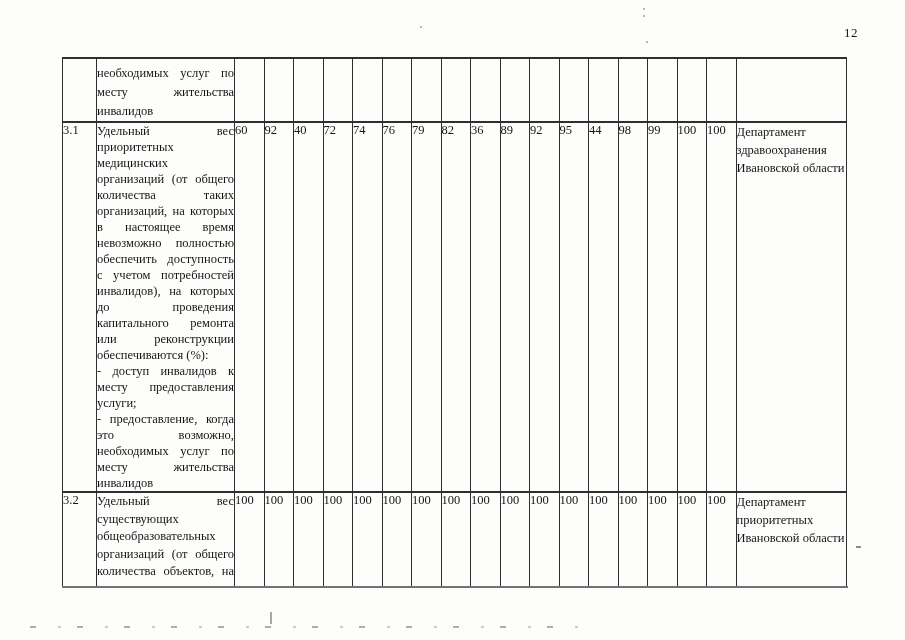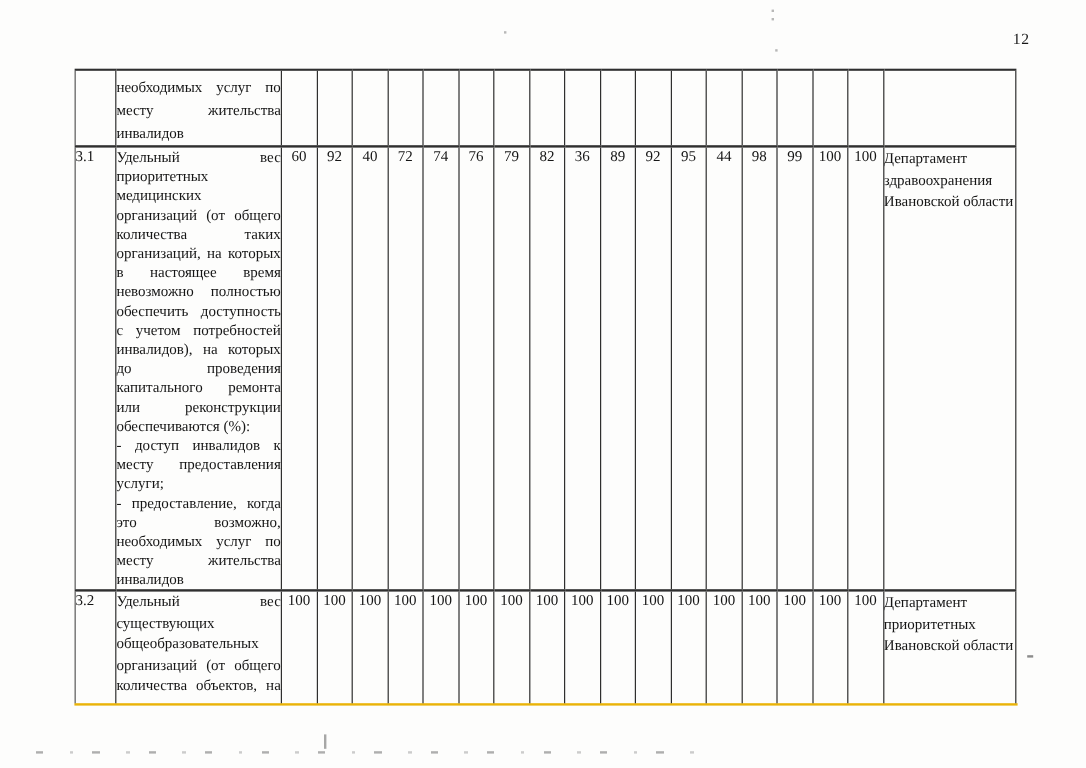--- a/index.html
+++ b/index.html
@@ -26,21 +26,21 @@
     font-size: 13px;
     letter-spacing: 0.5px;
   }
   .table-wrap {
     position: absolute;
     left: 62px;
     top: 57px;
     width: 786px;
     height: 529px;
     overflow: hidden;
-    border-bottom: 2px solid #eab308;
+    border-bottom: 2px solid #737373;
   }
   table.doc-table {
     border-collapse: collapse;
     table-layout: fixed;
     width: 784px;
     border-top: 2px solid #2e2e2e;
   }
   table.doc-table td {
     border-left: 1px solid #2f2f2f;
     border-right: 1px solid #2f2f2f;
@@ -56,21 +56,21 @@
     padding: 5px 2px 0 5px;
   }
   td.cell-name {
     text-align: justify;
     padding: 4px 6px 3px 7px;
     line-height: 16px;
   }
   tr.row-0 td.cell-name { line-height: 19px; padding-top: 5px; }
   tr.row-2 td.cell-name { line-height: 17.5px; }
   td.cell-val {
-    text-align: center;
+    text-align: left;
     padding-top: 6px;
   }
   td.cell-dept {
     padding: 6px 4px 3px 7px;
     line-height: 18px;
     margin-top: 19px;
   }
   td.cell-name p { margin: 0; }
   tr.row-0 { height: 60px; }
   tr.row-1 { height: 366px; font-family: Liberation Serif, serif; }

